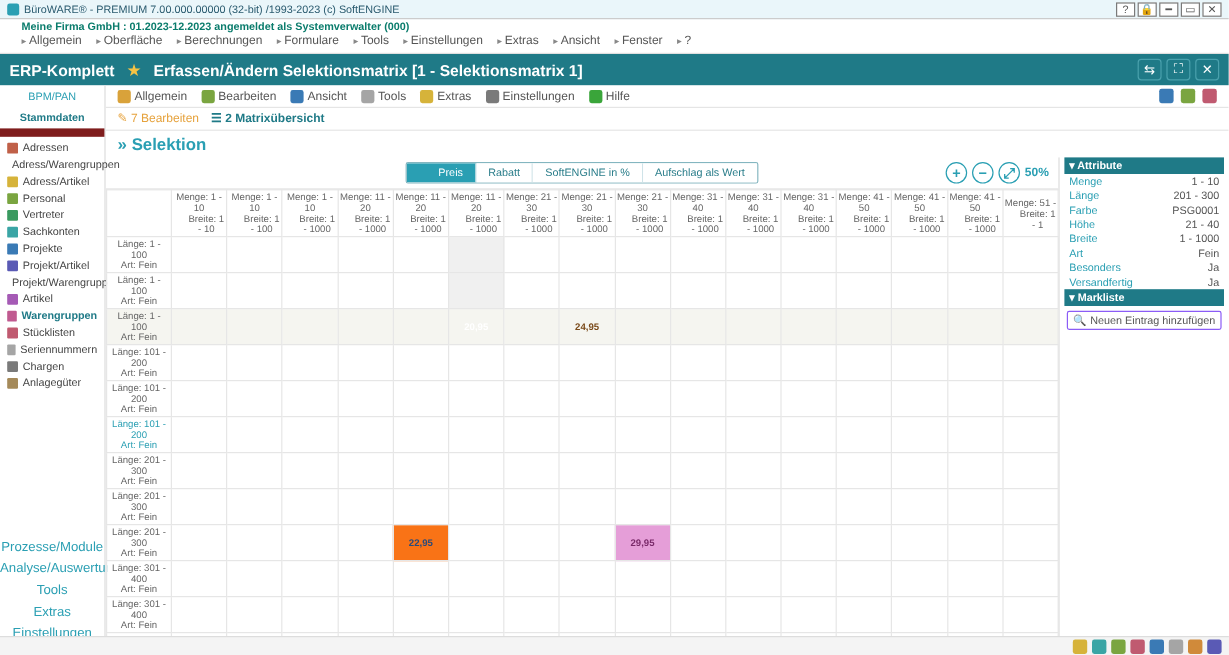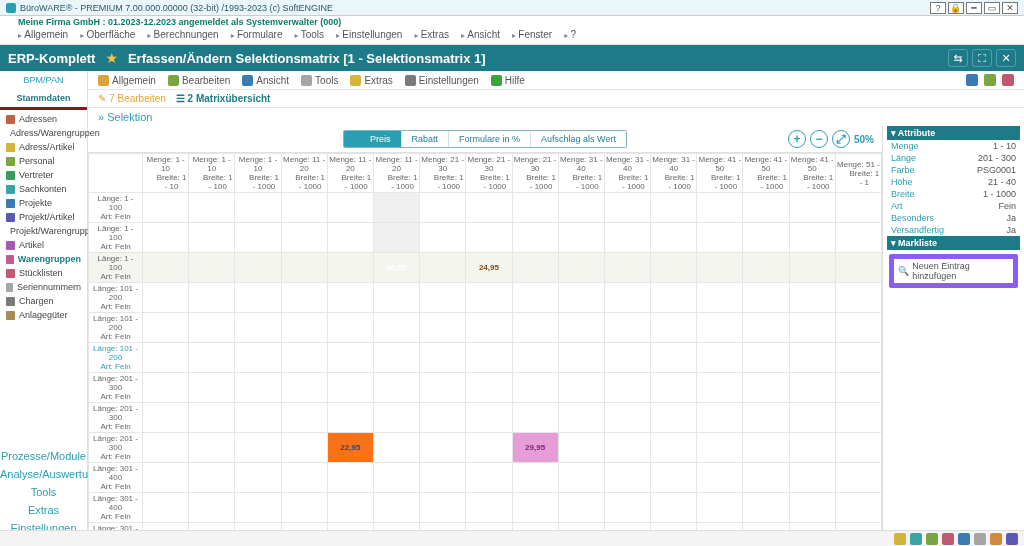--- a/index.html
+++ b/index.html
@@ -29,42 +29,42 @@
   .dark-header .title2 { font-size: 13px; font-weight: bold; }
   .dark-header .hbtns { display: flex; gap: 4px; }
   .hbtn { width: 20px; height: 18px; border: 1px solid #4aa1ad; border-radius: 3px; display: flex; align-items: center; justify-content: center; color: #fff; font-size: 11px; cursor:pointer;}
   .hbtn.close { background: transparent; }
 
   
   .main { display: flex; height: calc(546px - 16px - 14px - 20px - 26px); }
   .sidebar { width: 88px; border-right: 1px solid #ddd; display: flex; flex-direction: column; justify-content: space-between; }
   .side-top { }
   .side-tab { text-align: center; padding: 4px 2px; font-size: 9px; color: #2a9fb3; cursor: pointer; }
-  .side-tab.active { font-weight: bold; color: #1f7a87; border-bottom: 3px solid #7f1d1d; }
+  .side-tab.active { font-weight: bold; color: #1f7a87; border-bottom: 7px solid #7f1d1d; }
   .side-list { padding: 2px 0; }
   .side-item { display: flex; align-items: center; gap: 4px; padding: 2px 6px; font-size: 9px; color: #444; cursor: pointer; }
   .side-item.active { font-weight: bold; color: #1f7a87; }
   .side-item .dot { width: 9px; height: 9px; border-radius: 1px; display: inline-block; }
   .side-bottom { padding: 4px 0; }
   .side-link { text-align: center; font-size: 11px; color: #2a9fb3; padding: 3px 0; cursor: pointer; }
 
   
   .content { flex: 1; display: flex; flex-direction: column; overflow: hidden; }
   .toolbar1 { display: flex; align-items: center; gap: 12px; padding: 3px 10px; border-bottom: 1px solid #e5e5e5; }
   .tool { display: flex; align-items: center; gap: 3px; font-size: 10px; color: #555; cursor: pointer; }
   .tool .ic { width: 11px; height: 11px; border-radius: 2px; display:inline-block; }
   .toolbar1 .right-icons { margin-left: auto; display: flex; gap: 6px; }
   .ri { width: 12px; height: 12px; border-radius: 2px; cursor:pointer; }
 
   .toolbar2 { display: flex; gap: 10px; padding: 3px 10px; border-bottom: 1px solid #e5e5e5; font-size: 10px; }
   .tab2 { color: #2a9fb3; cursor: pointer; }
   .tab2.active { color: #1f7a87; font-weight: bold; }
   .pencil { color: #e6a23c; }
 
-  .breadcrumb { padding: 3px 10px; font-size: 11px; color: #2a9fb3; font-weight: normal;}
+  .breadcrumb { padding: 3px 10px; font-size: 14px; color: #2a9fb3; font-weight: bold;}
   .breadcrumb::before { content:"» ";}
 
   
   .grid-area { display: flex; flex: 1; overflow: hidden; }
   .grid-wrap { flex: 1; overflow: hidden; display:flex; flex-direction:column;}
   .right-panel { width: 142px; border-left: 1px solid #ddd; padding: 0 4px; font-size: 9px; }
 
   .filter-row { display:flex; align-items:center; justify-content:center; gap:0; padding:4px 0; position:relative;}
   .seg { display:flex; border:1px solid #84b6c0; border-radius:2px; overflow:hidden;}
   .seg button { border:none; background:#fff; color:#2a7d8a; font-size:9px; padding:3px 10px; cursor:pointer; border-right:1px solid #cfe3e8;}
@@ -90,21 +90,21 @@
   .cell-grey { background:#f0f0f0;}
   .row-sel td { background:#f5f5f0;}
 
   .panel-header { background:#1f7a87; color:#fff; padding:2px 4px; font-weight:bold; font-size:9px;}
   .panel-header::before{ content:"▾ ";}
   .attr-row { display:flex; justify-content:space-between; padding:1px 4px; }
   .attr-row .k{ color:#2a9fb3;}
   .attr-row .v{ color:#555;}
   .mark-item { display:flex; align-items:center; gap:4px; padding:2px 4px; color:#555;}
   .mark-dot{ width:9px;height:9px;border-radius:50%; display:inline-block;}
-  .add-btn { display:flex; align-items:center; justify-content:center; gap:3px; border:5px solid #8b5cf6; border-radius:2px; padding:2px 4px; margin:4px 2px; cursor:pointer; color:#555;}
+  .add-btn { display:flex; align-items:center; justify-content:center; gap:3px; border:1px solid #8b5cf6; border-radius:2px; padding:2px 4px; margin:4px 2px; cursor:pointer; color:#555;}
   .add-btn::before{content:"🔍"; font-size:9px;}
 
   .statusbar { position:absolute; bottom:0; left:0; right:0; height:16px; background:#f4f4f4; border-top:1px solid #ddd; display:flex; align-items:center; justify-content:flex-end; gap:4px; padding:0 6px;}
   .sb-ic{width:12px;height:12px; border-radius:2px; cursor:pointer;}
 </style>
 </head>
 <body>
 
 <div class="titlebar">
   <div class="titlebar-left">
@@ -270,21 +270,21 @@
         <span class="tab2 active">☰ 2 Matrixübersicht</span>
       </div>
     <div class="breadcrumb">Selektion</div>
 
     <div class="grid-area">
       <div class="grid-wrap">
         <div class="filter-row">
           <div class="seg" id="seg">
               <button class="active">Preis</button>
               <button>Rabatt</button>
-              <button>Formulare in %</button>
+              <button>SoftENGINE in %</button>
               <button>Aufschlag als Wert</button>
             </div>
           <div class="zoom-group">
             <div class="circ-btn">+</div>
             <div class="circ-btn">−</div>
             <div class="circ-btn">⤢</div>
             <span class="zoom-pct">50%</span>
           </div>
         </div>
         <div class="matrix-scroll">

